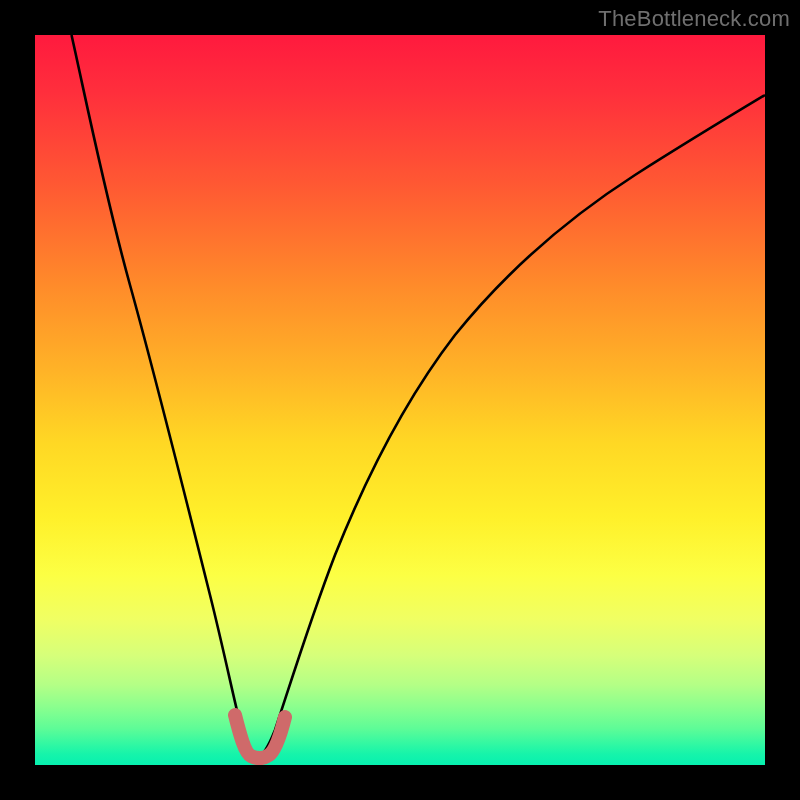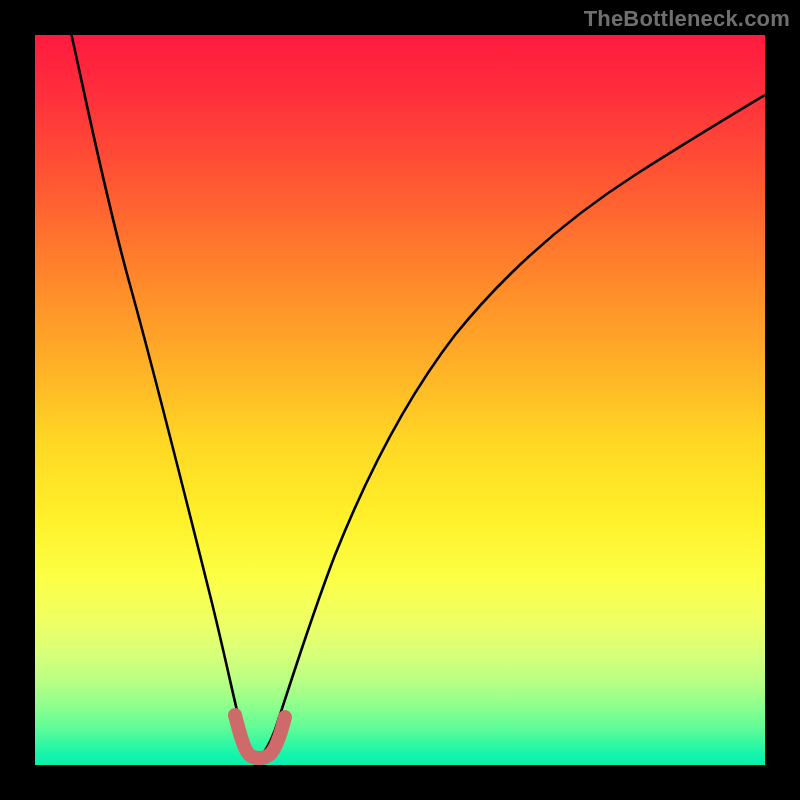--- a/index.html
+++ b/index.html
@@ -52,21 +52,20 @@
     height: 730px;
   }
   .watermark {
     position: absolute;
     top: 6px;
     right: 10px;
     color: #6f6f6f;
     font-size: 22px;
     letter-spacing: 0.2px;
     user-select: none;
-    font-weight: bold;
   }
 </style>
 </head>
 <body>
 
 <div class="frame">
   <div class="plot-area">
     <svg viewBox="0 0 730 730" preserveAspectRatio="none">
       <path fill="none" stroke="#000" stroke-width="2.6" d="M 36.5 0
                C 50 60, 70 160, 95 250

